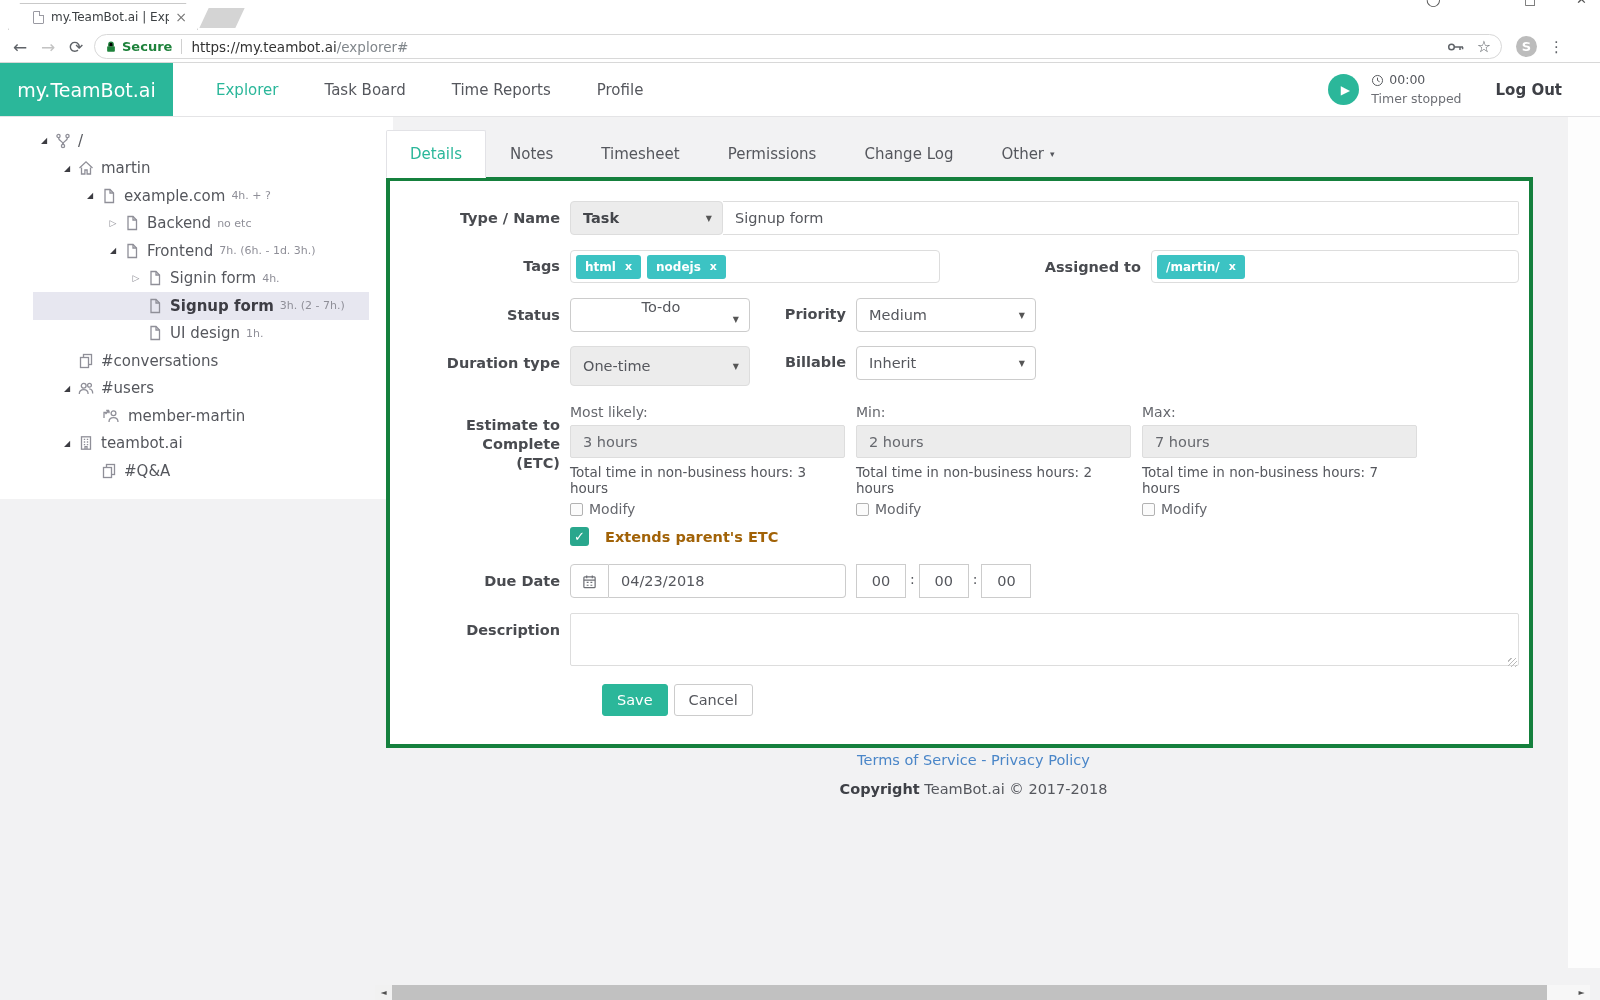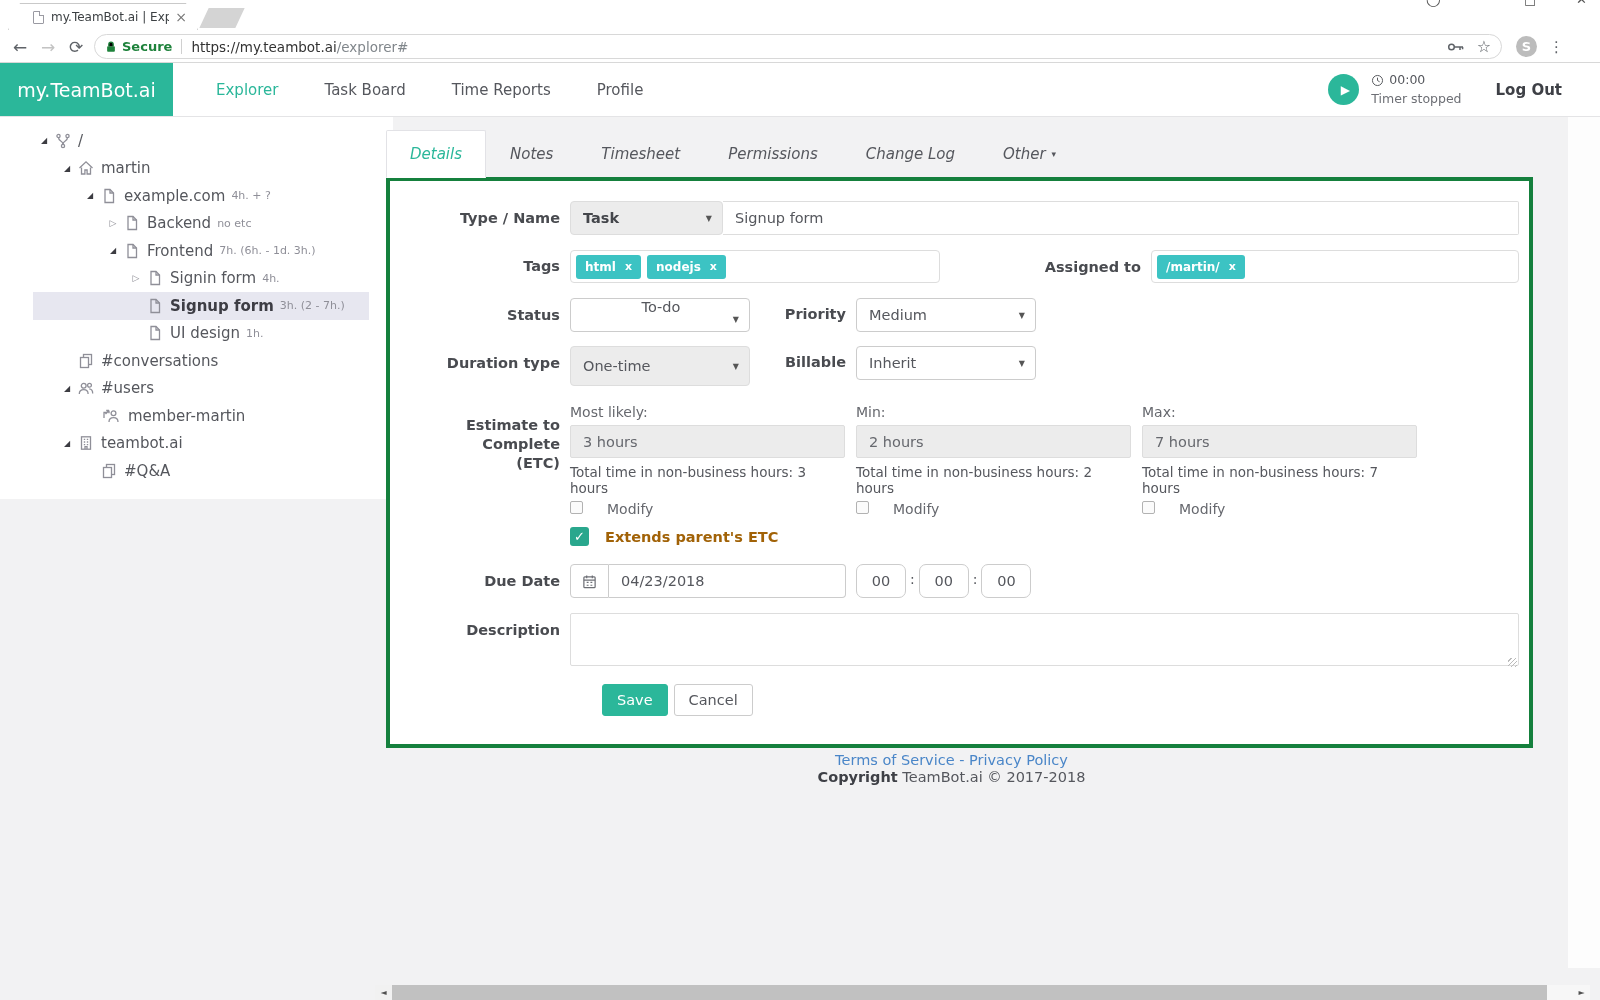--- a/index.html
+++ b/index.html
@@ -53,21 +53,21 @@
   .ticon svg { width:16px; height:16px; stroke:#8f8f98; fill:none; stroke-width:1.3; }
   .tlabel { white-space:nowrap; }
   .trow.selected .tlabel { font-weight:bold; color:#3d3d44; }
   .tsuffix { font-size:11px; color:#8f8f98; margin-left:6px; white-space:nowrap; }
   .ind1 { padding-left:23px; } .ind2 { padding-left:46px; } .ind3 { padding-left:69px; } .ind4 { padding-left:92px; }
 
   
   .rightstrip { position:absolute; top:117px; left:1568px; width:32px; height:851px; background:#fdfdfd; }
   .main { position:absolute; top:130px; left:386px; width:1147px; z-index:6; }
   .tabbar { display:flex; height:47px; }
-  .tab { padding:4px 23px; display:flex; align-items:center; gap:6px; font-size:15px; color:#55575d; cursor:pointer; border:1px solid transparent;font-style:italic; }
+  .tab { padding:4px 23px; display:flex; align-items:center; gap:6px; font-size:15px; color:#55575d; cursor:pointer; border:1px solid transparent; }
   .tab.active { background:#fff; color:#2bb79a; border:1px solid #e2e2e6; border-bottom-color:#fff; position:relative; z-index:2; margin-bottom:-1px; border-radius:2px 2px 0 0; }
   .tab-caret { font-size:9px; color:#55575d; }
   .panel { background:#fff; border:4px solid #15803d; min-height:565px; padding:20px 10px 28px 18px; }
 
   .frow { display:flex; align-items:flex-start; margin-bottom:15px; }
   .flabel { width:152px; flex:none; text-align:right; margin-right:10px; font-weight:600; color:#494b50; font-size:14.5px; padding-top:8px; line-height:1.3; }
   .fbody { flex:1; display:flex; align-items:flex-start; }
 
   .selectbox { height:34px; border:1px solid #ccc; border-radius:4px; background:#fff; display:flex; align-items:center; padding:0 10px 0 12px; font-size:14.5px; color:#55575d; cursor:pointer; }
   .selectbox .caret { margin-left:auto; font-size:8px; color:#555; padding-left:10px; }
@@ -77,45 +77,45 @@
   .textinput { height:34px; border:1px solid #ddd; border-radius:2px; background:#fff; font-size:14.5px; color:#55575d; padding:0 12px; font-family:inherit; }
   .pillbox { min-height:33px; border:1px solid #ddd; border-radius:4px; background:#fff; display:flex; align-items:center; gap:6px; padding:3px 5px; }
   .pill { background:#3cc3c3; color:#fff; border-radius:3px; font-size:12px; font-weight:bold; padding:5px 9px; display:flex; align-items:center; gap:9px; white-space:nowrap; }
   .pill .x { font-size:11px; cursor:pointer; }
   .inline-label { width:96px; text-align:right; font-weight:600; color:#494b50; font-size:14.5px; padding-top:8px; margin-right:10px; }
 
   .etc-col { width:275px; margin-right:11px; }
   .etc-cap { font-size:14px; color:#66686e; margin-bottom:5px; }
   .etc-input { width:100%; height:33px; background:#ececec; border:1px solid #ddd; border-radius:2px; font-size:14.5px; color:#66686e; padding:0 12px; font-family:inherit; }
   .etc-note { font-size:13.5px; color:#55575d; margin-top:6px; }
-  .modline { display:flex; gap:24px; margin-top:5px; font-size:14px; color:#66686e; }
+  .modline { display:flex; align-items:center; gap:6px; margin-top:5px; font-size:14px; color:#66686e; }
   .cb { width:13px; height:13px; border:1px solid #b2b2b2; border-radius:2px; background:#fbfbfb; cursor:pointer; flex:none; }
   .cb-checked { width:19px; height:19px; border-radius:3px; background:#29a78d; color:#fff; font-size:13px; font-weight:bold; display:flex; align-items:center; justify-content:center; cursor:pointer; flex:none; }
   .extends-label { font-weight:bold; color:#a16207; font-size:14.5px; margin-left:16px; }
 
   .calbtn { width:39px; height:34px; border:1px solid #ccc; border-radius:4px 0 0 4px; background:#fff; display:flex; align-items:center; justify-content:center; cursor:pointer; }
   .calbtn svg { width:15px; height:15px; stroke:#6d6f75; fill:none; stroke-width:1.3; }
   .dateinput { width:237px; border-radius:0 4px 4px 0; border-left:none; }
-  .timeinput { width:50px; text-align:center; border:1px solid #ccc; border-radius:7px; }
+  .timeinput { width:50px; text-align:center; border:1px solid #ccc; border-radius:0; }
   .tcolon { padding:7px 4px 0; color:#55575d; font-size:14px; }
 
   .descarea { width:100%; height:53px; border:1px solid #ddd; border-radius:2px; resize:none; font-family:inherit; font-size:14.5px; color:#555; padding:6px 10px; position:relative; }
   .desc-wrap { position:relative; flex:1; }
   .desc-grip { position:absolute; right:2px; bottom:3px; width:9px; height:9px; background:
       repeating-linear-gradient(135deg, transparent 0 2px, #bbb 2px 3px); }
 
   .btnrow { margin-top:16px; display:flex; gap:6px; }
   .btn-save { background:#2bb79a; color:#fff; border:1px solid #2bb79a; border-radius:3px; font-size:14.5px; padding:7px 14px; font-family:inherit; cursor:pointer; }
   .btn-cancel { background:#fff; color:#55575d; border:1px solid #ccc; border-radius:3px; font-size:14.5px; padding:7px 14px; font-family:inherit; cursor:pointer; }
 
   
-  .footer { position:absolute; top:744px; left:378px; width:1147px; text-align:center; z-index:4; }
+  .footer { position:absolute; top:744px; left:400px; width:1147px; text-align:center; z-index:4; }
   .footer-links { font-size:14.5px; color:#4a86c8; margin-top:8px; }
   .footer-links a { color:#4a86c8; text-decoration:none; cursor:pointer; }
-  .copyright { margin-top:1px; font-size:14.5px; color:#55575d; }
+  .copyright { margin-top:13px; font-size:14.5px; color:#55575d; }
   .copyright b { color:#3e4046; }
 
   
   .hscroll { position:absolute; left:375px; top:985px; width:1215px; height:15px; background:#f1f1f1; display:flex; align-items:stretch; }
   .scroll-arrow { width:17px; flex:none; display:flex; align-items:center; justify-content:center; font-size:8px; color:#505050; background:#f1f1f1; cursor:pointer; }
   .scroll-thumb { width:1155px; background:#c1c1c1; flex:none; cursor:grab; }
   .scroll-track-rest { flex:1; background:#f7f7f7; }
 
   .hiddefs { position:absolute; width:0; height:0; overflow:hidden; }
 </style>

